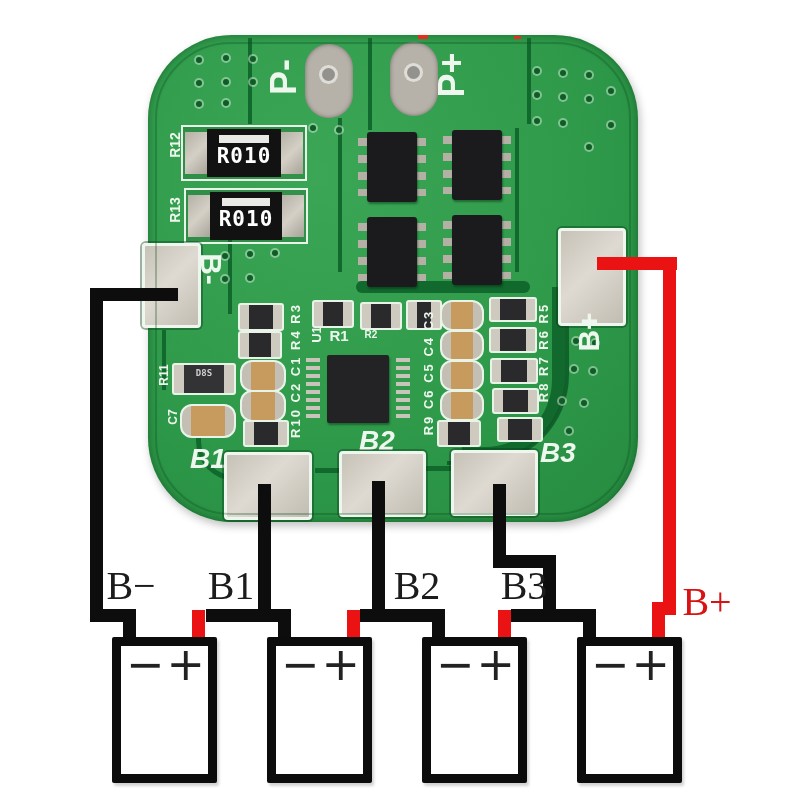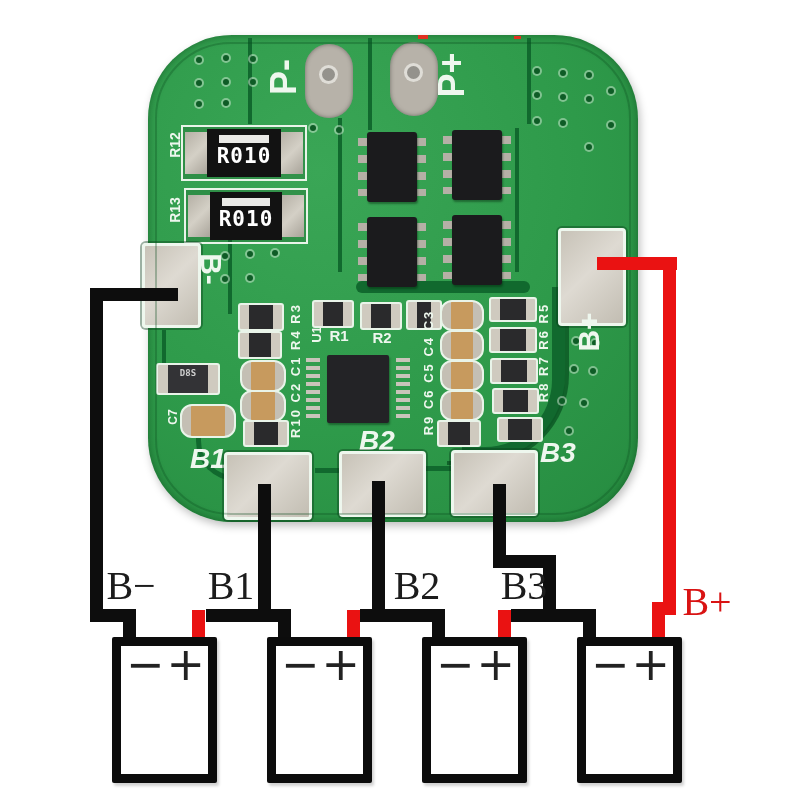--- a/index.html
+++ b/index.html
@@ -177,21 +177,21 @@
       <div class="body"></div>
     </div>
 
     <div class="u1" style="left:158px;top:320px;">
       <div class="pl"></div>
         <div class="pr"></div>
       <div class="body"></div>
     </div>
     <div class="silk rot-ccw" style="left:148px;top:293px;width:40px;font-size:13px;">U1</div>
     <div class="silk" style="left:176px;top:293px;width:30px;font-size:15px;">R1</div>
-    <div class="silk" style="left:219px;top:295px;width:30px;font-size:15px;">R2</div>
+    <div class="silk" style="left:208px;top:295px;width:30px;font-size:10px;">R2</div>
 
     <div class="comp comp-r" style="left:90px;top:268px;width:42px;height:24px;"></div>
     <div class="comp comp-r" style="left:90px;top:296px;width:40px;height:24px;"></div>
     <div class="comp comp-c" style="left:92px;top:325px;width:42px;height:28px;"></div>
     <div class="comp comp-c" style="left:92px;top:355px;width:42px;height:28px;"></div>
     <div class="comp comp-r" style="left:95px;top:385px;width:42px;height:23px;"></div>
     <div class="silk rot-ccw" style="left:67px;top:329px;width:160px;font-size:13px;letter-spacing:2px;">R10 C2 C1 R4 R3</div>
 
     <div class="comp comp-r" style="left:164px;top:265px;width:38px;height:24px;"></div>
     <div class="comp comp-r" style="left:212px;top:267px;width:38px;height:24px;"></div>
@@ -204,21 +204,21 @@
     <div class="comp comp-c" style="left:292px;top:355px;width:40px;height:27px;"></div>
     <div class="comp comp-r" style="left:289px;top:385px;width:40px;height:23px;"></div>
     <div class="comp comp-r" style="left:341px;top:262px;width:44px;height:21px;"></div>
     <div class="comp comp-r" style="left:341px;top:292px;width:44px;height:22px;"></div>
     <div class="comp comp-r" style="left:342px;top:323px;width:44px;height:22px;"></div>
     <div class="comp comp-r" style="left:344px;top:353px;width:43px;height:22px;"></div>
     <div class="comp comp-r" style="left:349px;top:382px;width:42px;height:21px;"></div>
     <div class="silk rot-ccw" style="left:330px;top:311px;width:130px;font-size:13px;letter-spacing:2px;">R8 R7 R6 R5</div>
 
     <div class="silk rot-ccw" style="left:-9px;top:334px;width:50px;font-size:12px;">R11</div>
-    <div class="comp" style="left:8px;top:328px;width:60px;height:28px;background:linear-gradient(to right,#cfcabf 0 10px,#333336 10px calc(100% - 10px),#cfcabf calc(100% - 10px));">
+    <div class="comp" style="left:24px;top:328px;width:60px;height:28px;background:linear-gradient(to right,#cfcabf 0 10px,#333336 10px calc(100% - 10px),#cfcabf calc(100% - 10px));">
       <div class="d8s">D8S</div>
     </div>
     <div class="silk rot-ccw" style="left:0px;top:376px;width:50px;font-size:12px;">C7</div>
     <div class="comp comp-c" style="left:32px;top:369px;width:52px;height:30px;"></div>
 
     <div class="pad" style="left:-6px;top:208px;width:53px;height:79px;"></div>
     <div class="silk rot-cw" style="left:23px;top:219px;width:80px;font-size:30px;">B-</div>
     <div class="pad" style="left:410px;top:193px;width:62px;height:92px;"></div>
     <div class="silk rot-ccw" style="left:401px;top:282px;width:80px;font-size:30px;">B+</div>
 

